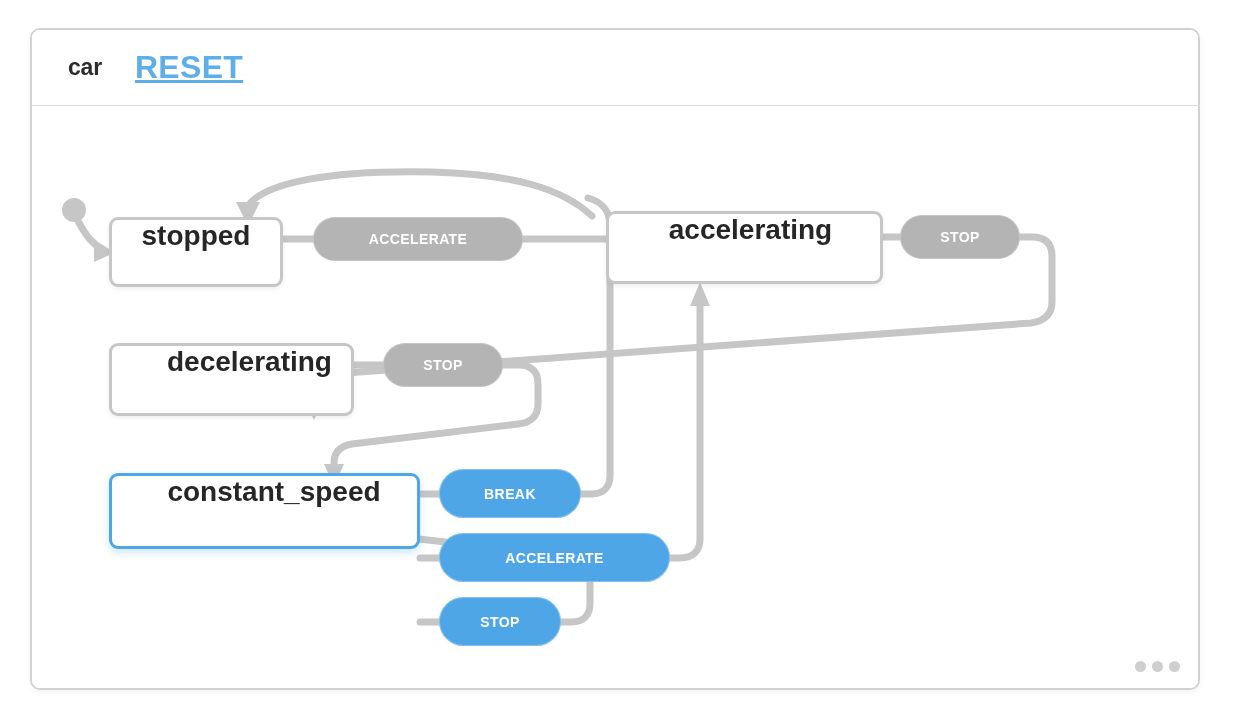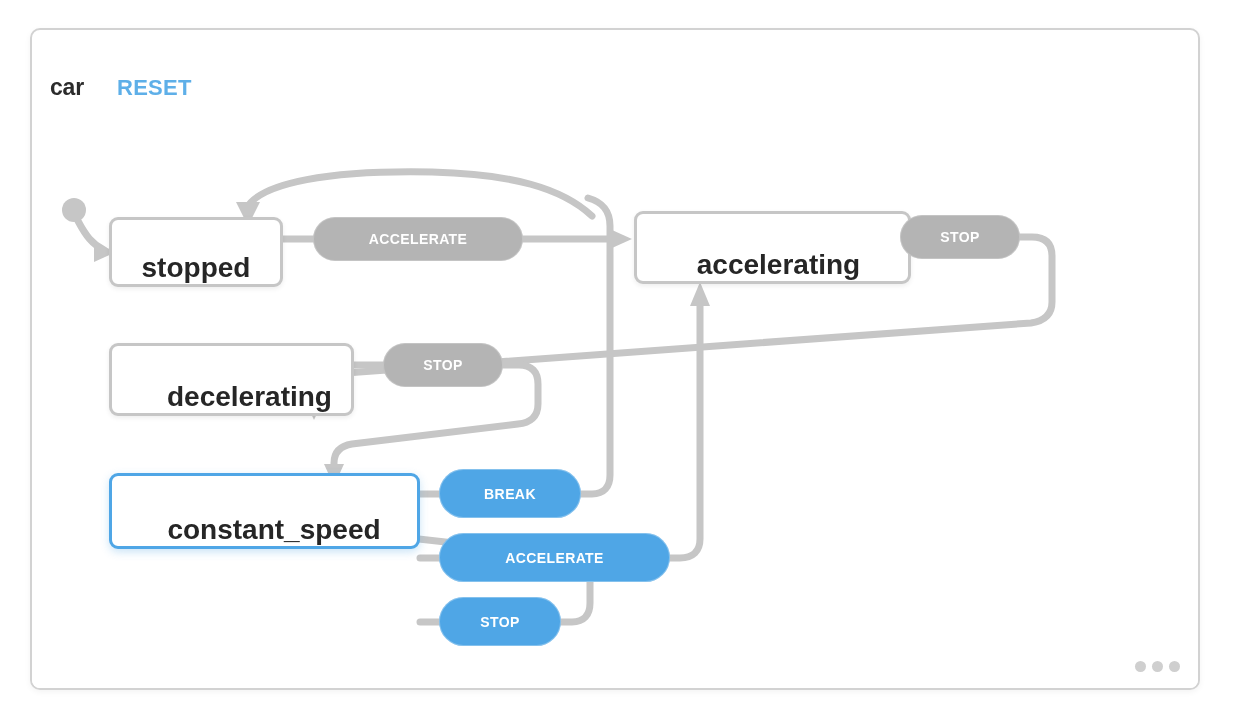--- a/index.html
+++ b/index.html
@@ -38,40 +38,40 @@
   .card-header {
     position: absolute;
     left: 0;
     top: 0;
     right: 0;
     height: 76px;
     border-bottom: 1px solid #dcdcdc;
     box-sizing: border-box;
     display: flex;
     align-items: center;
-    padding-left: 18px;
-    background: #ffffff;
-    margin-top: 20px;
+    padding-left: 36px;
+    background: #ffffff;
   }
 
   .machine-title {
     font-size: 23px;
     font-weight: bold;
     color: #2b2b2b;
     letter-spacing: -0.2px;
   }
 
   .reset-button {
-    font-size: 22px;
+    font-size: 32px;
     font-weight: bold;
     color: #5eafe8;
     margin-left: 33px;
     cursor: pointer;
     letter-spacing: 0.3px;
     user-select: none;
+    text-decoration: underline;
   }
 
   
   .graph-canvas {
     position: absolute;
     left: 0;
     top: 76px;
     width: 1166px;
     height: 584px;
     background: #ffffff;
@@ -87,21 +87,21 @@
   }
 
   
   .state-node {
     position: absolute;
     box-sizing: border-box;
     background: #ffffff;
     border: 3px solid #c6c6c6;
     border-radius: 9px;
     display: flex;
-    align-items: flex-end;
+    align-items: flex-start;
     justify-content: center;
     font-size: 28px;
     font-weight: bold;
     color: #262626;
     white-space: nowrap;
     box-shadow: 0 2px 5px rgba(0,0,0,0.07);
     cursor: pointer;
     z-index: 5;
   }
   .state-node.active {
@@ -231,21 +231,21 @@
 
         </g>
       </svg>
 
       <div class="initial-dot" style="left:30px; top:92px;"></div>
 
       <div class="state-node" style="left:77px; top:111px; width:174px; height:70px;">
         <span>stopped</span>
       </div>
 
-      <div class="state-node" style="left:602px; top:105px; width:277px; height:73px;padding-left:12px;">
+      <div class="state-node" style="left:574px; top:105px; width:277px; height:73px;padding-left:12px;">
         <span>accelerating</span>
       </div>
 
       <div class="state-node" style="left:77px; top:237px; width:245px; height:73px;padding-left:36px;">
         <span>decelerating</span>
       </div>
 
       <div class="state-node active" style="left:77px; top:367px; width:311px; height:76px;padding-left:19px;">
         <span>constant_speed</span>
       </div>

